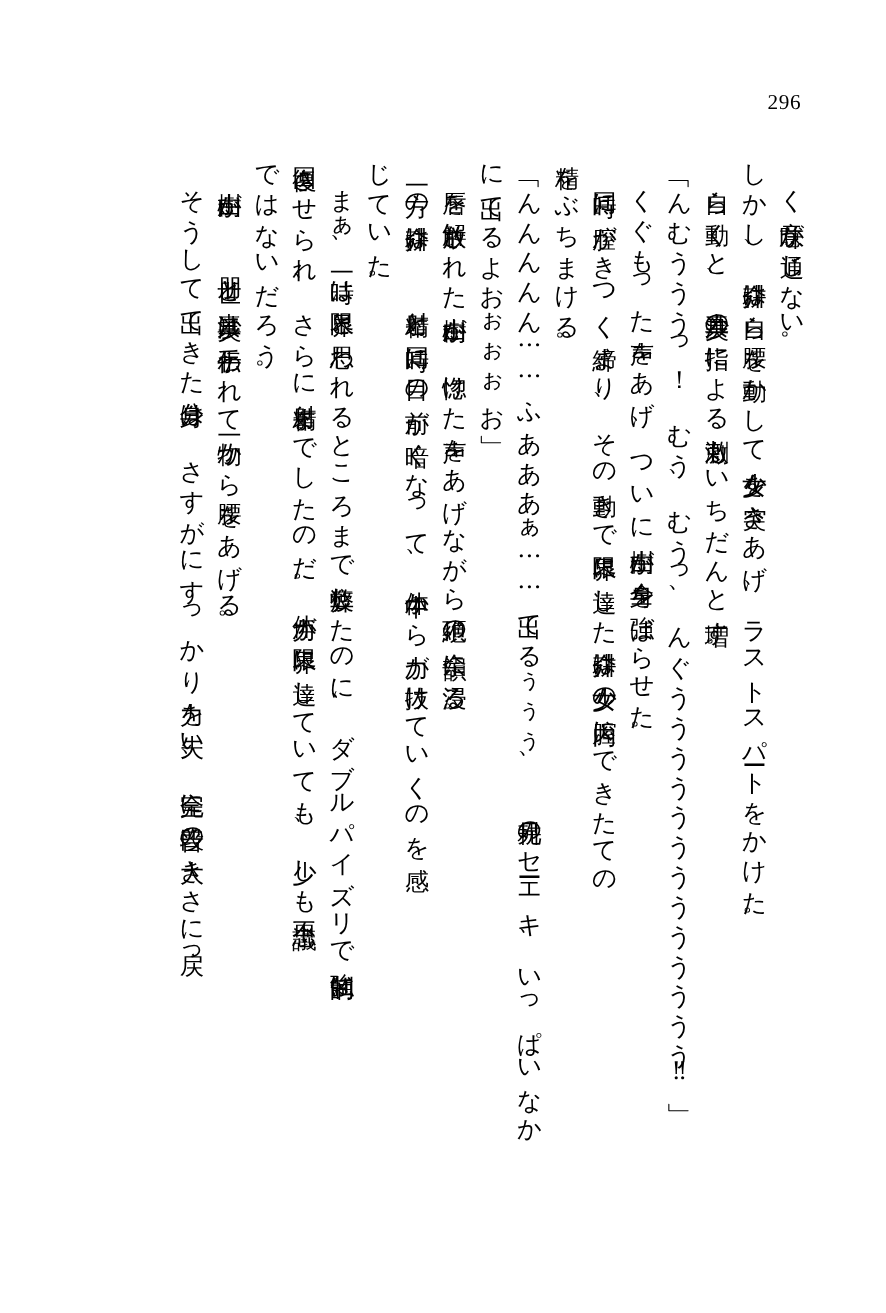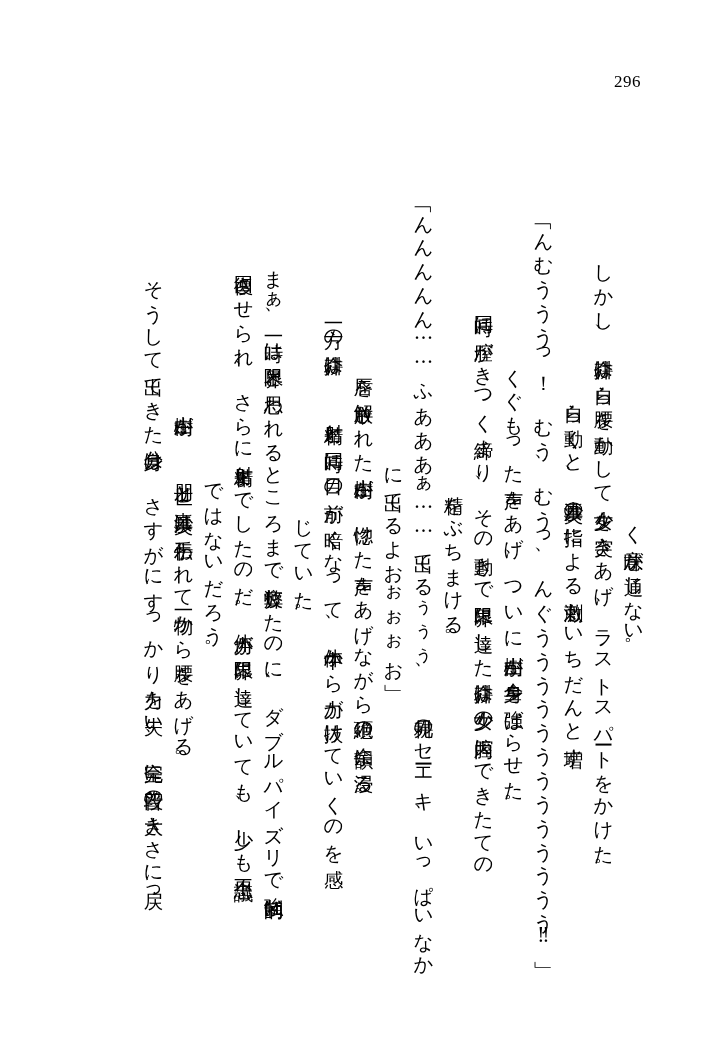--- a/index.html
+++ b/index.html
@@ -10,21 +10,20 @@
   body {
     font-family: "Liberation Serif", "DejaVu Serif", serif;
     color: #000000;
   }
   #page {
     position: relative;
     width: 709px;
     height: 1050px;
     background: #ffffff;
     overflow: hidden;
-    text-align: center;
   }
   
   #page-number {
     position: absolute;
     top: 72px;
     right: 68px;
     font-size: 17px;
     letter-spacing: 0.5px;
     font-family: "Liberation Serif", "DejaVu Serif", serif;
   }

